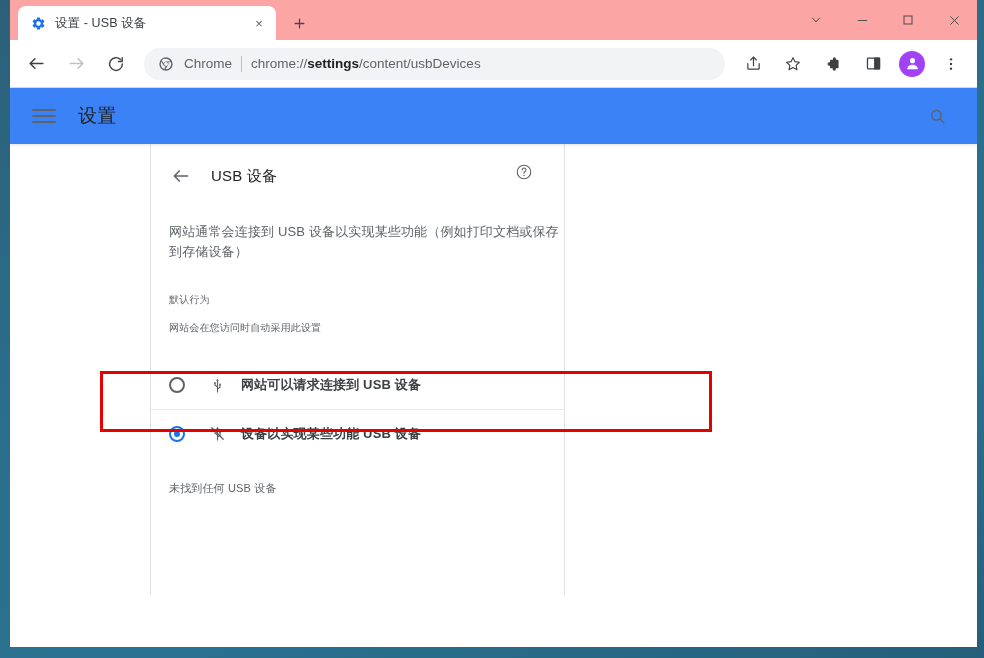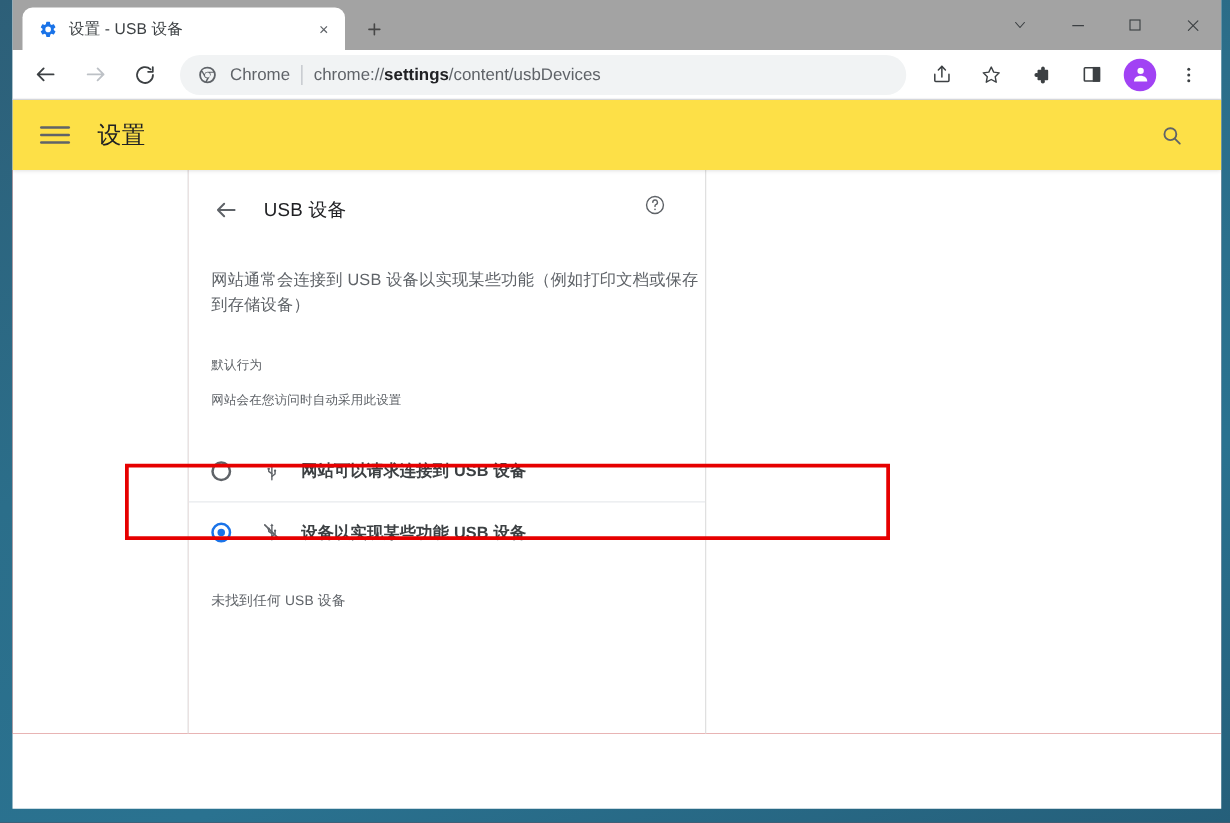--- a/index.html
+++ b/index.html
@@ -19,21 +19,21 @@
   }
 
   
   .browser {
     position: absolute; left: 10px; top: 0; width: 967px; height: 647px;
     background: #ffffff; overflow: hidden;
   }
 
   
   .tabstrip {
-    position: relative; height: 40px; background: #a3a3a3;
+    position: relative; height: 40px; background: #fca5a5;
     display: flex; align-items: flex-end;
   }
   .tab {
     position: relative; margin-left: 8px; width: 258px; height: 34px;
     background: #ffffff; border-radius: 8px 8px 0 0;
     display: flex; align-items: center; padding: 0 8px 0 12px;
     box-shadow: 0 0 0 0 transparent;
   }
   .tab-favicon {
     width: 16px; height: 16px; flex: none; margin-right: 9px;
@@ -56,21 +56,21 @@
   .winctrls {
     position: absolute; right: 0; top: 0; height: 40px; display: flex; align-items: center;
   }
   .winctrl {
     width: 46px; height: 40px; display: flex; align-items: center; justify-content: center;
     color: #3c4043;
   }
 
   
   .toolbar {
-    height: 40px; background: #ffffff; display: flex; align-items: center;
+    height: 48px; background: #ffffff; display: flex; align-items: center;
     padding: 0 6px; border-bottom: 1px solid #dadce0;
   }
   .tb-btn {
     width: 32px; height: 32px; margin: 0 4px; border-radius: 50%;
     display: flex; align-items: center; justify-content: center; color: #5f6368;
     flex: none;
   }
   .omnibox {
     flex: 1; height: 32px; background: #f1f3f4; border-radius: 16px;
     display: flex; align-items: center; padding: 0 14px; margin: 0 8px;
@@ -86,21 +86,21 @@
     overflow: hidden; text-overflow: ellipsis;
   }
   .omni-url b { color: #202124; font-weight: 700; }
   .avatar {
     width: 26px; height: 26px; border-radius: 50%; background: #a142f4;
     margin: 0 6px; display: flex; align-items: center; justify-content: center; flex: none;
   }
 
   
   .settings-header {
-    height: 56px; background: #fde047; display: flex; align-items: center;
+    height: 56px; background: #3b82f6; display: flex; align-items: center;
     padding: 0 22px; box-shadow: 0 1px 3px rgba(0,0,0,.12);
     position: relative; z-index: 5;
   }
   .hamburger {
     width: 24px; height: 24px; margin-right: 22px; display: flex;
     flex-direction: column; justify-content: center; gap: 4px; flex: none;
   }
   .hamburger span { display: block; height: 2px; background: #5f6368; border-radius: 1px; }
   .settings-title { font-size: 19px; color: #202124; letter-spacing: .3px; }
   .header-spacer { flex: 1; }

